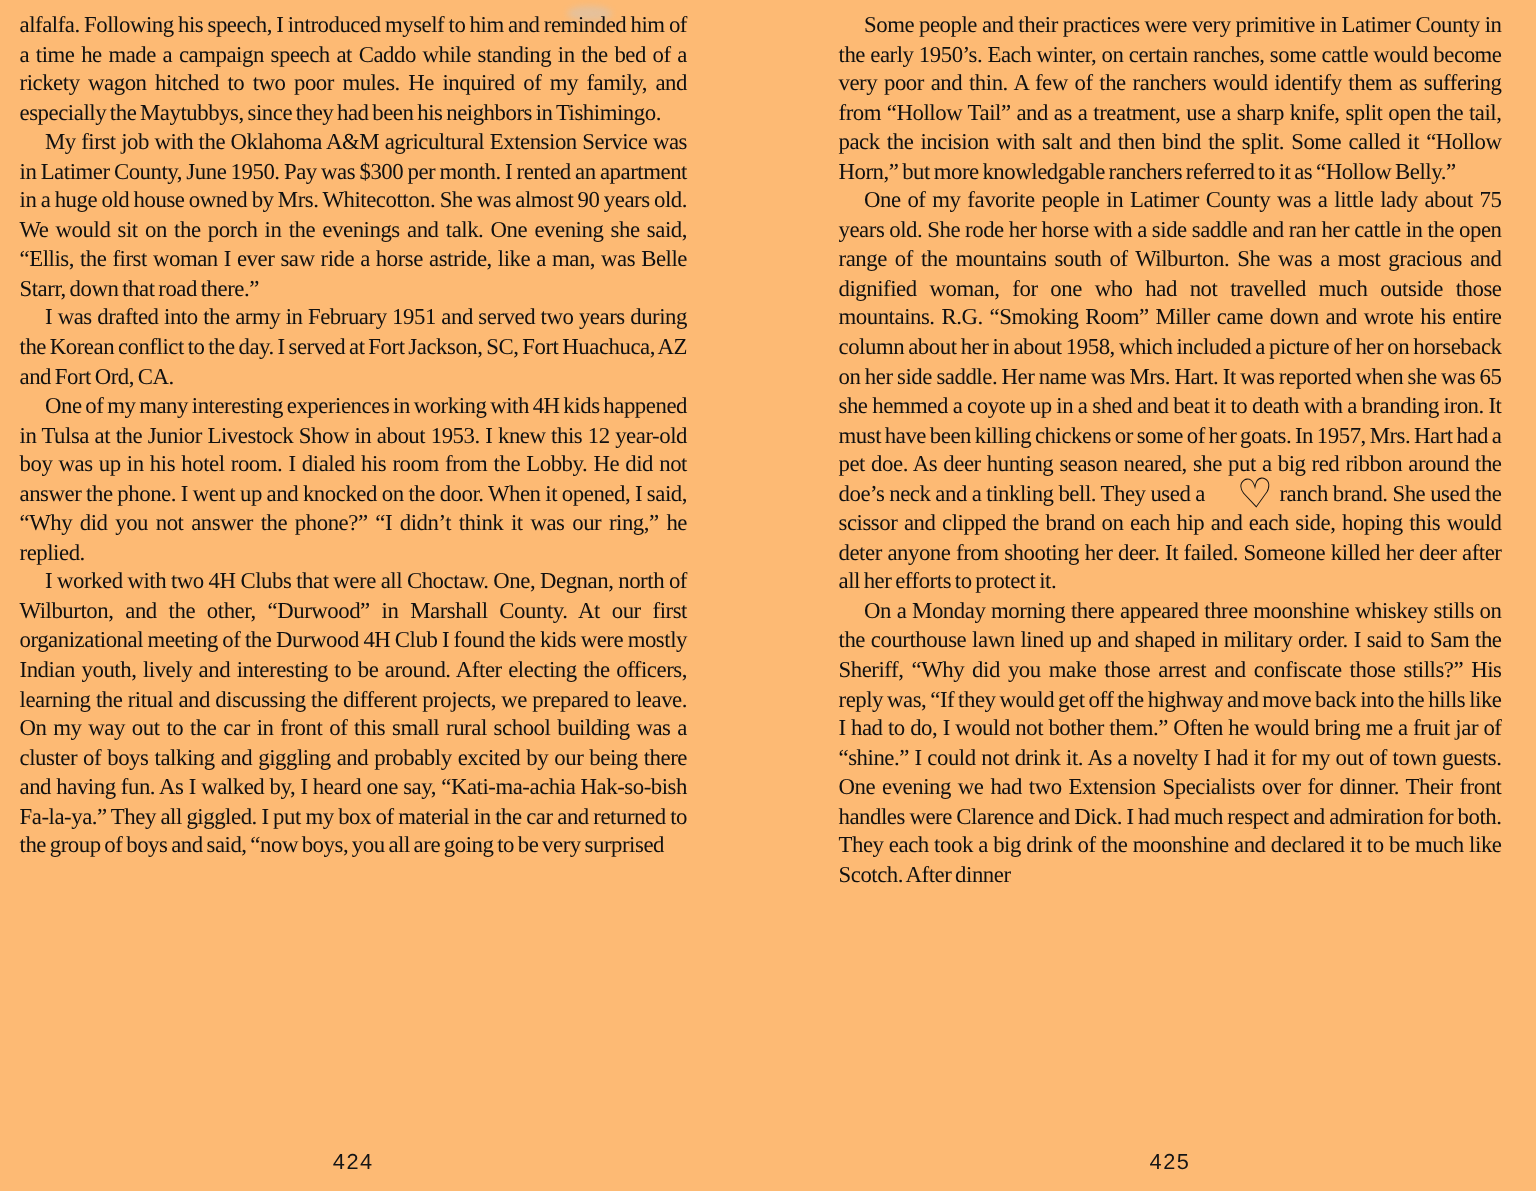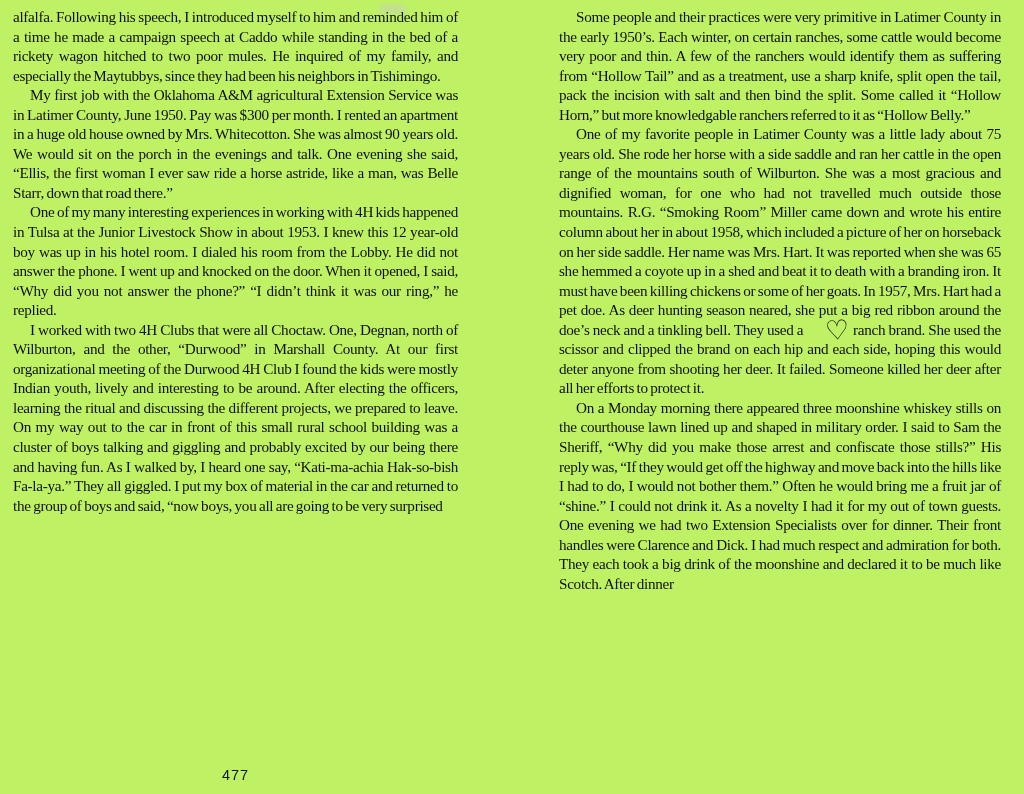--- a/index.html
+++ b/index.html
@@ -4,21 +4,21 @@
 <style>
   html, body {
     margin: 0;
     padding: 0;
     background: #e8e8e8;
   }
   .spread {
     position: relative;
     width: 1024px;
     height: 794px;
-    background: #bef264;
+    background: #fdba74;
     overflow: hidden;
     display: flex;
     font-family: "Liberation Serif", serif;
     color: #101010;
   }
   .page {
     position: relative;
     width: 512px;
     height: 794px;
     overflow: hidden;
@@ -91,27 +91,29 @@
 </head>
 <body>
 
 <div class="spread">
 
   <div class="page page-left">
     <div class="smudge"></div>
     <div class="text-col">
       <p class="para">alfalfa. Following his speech, I introduced myself to him and reminded him of a time he made a campaign speech at Caddo while standing in the bed of a rickety wagon hitched to two poor mules. He inquired of my family, and especially the Maytubbys, since they had been his neighbors in Tishimingo.</p>
       <p class="para indent">My first job with the Oklahoma A&amp;M agricultural Extension Service was in Latimer County, June 1950. Pay was $300 per month. I rented an apartment in a huge old house owned by Mrs. Whitecotton. She was almost 90 years old. We would sit on the porch in the evenings and talk. One evening she said, “Ellis, the first woman I ever saw ride a horse astride, like a man, was Belle Starr, down that road there.”</p>
+      <p class="para indent">I was drafted into the army in February 1951 and served two years during the Korean conflict to the day. I served at Fort Jackson, SC, Fort Huachuca, AZ and Fort Ord, CA.</p>
       <p class="para indent">One of my many interesting experiences in working with 4H kids happened in Tulsa at the Junior Livestock Show in about 1953. I knew this 12 year-old boy was up in his hotel room. I dialed his room from the Lobby. He did not answer the phone. I went up and knocked on the door. When it opened, I said, “Why did you not answer the phone?” “I didn’t think it was our ring,” he replied.</p>
       <p class="para indent">I worked with two 4H Clubs that were all Choctaw. One, Degnan, north of Wilburton, and the other, “Durwood” in Marshall County. At our first organizational meeting of the Durwood 4H Club I found the kids were mostly Indian youth, lively and interesting to be around. After electing the officers, learning the ritual and discussing the different projects, we prepared to leave. On my way out to the car in front of this small rural school building was a cluster of boys talking and giggling and probably excited by our being there and having fun. As I walked by, I heard one say, “Kati-ma-achia Hak-so-bish Fa-la-ya.” They all giggled. I put my box of material in the car and returned to the group of boys and said, “now boys, you all are going to be very surprised</p>
     </div>
-    <div class="pagenum">477</div>
+    <div class="pagenum">424</div>
   </div>
 
   <div class="page page-right">
     <div class="text-col">
       <p class="para indent">Some people and their practices were very primitive in Latimer County in the early 1950’s. Each winter, on certain ranches, some cattle would become very poor and thin. A few of the ranchers would identify them as suffering from “Hollow Tail” and as a treatment, use a sharp knife, split open the tail, pack the incision with salt and then bind the split. Some called it “Hollow Horn,” but more knowledgable ranchers referred to it as “Hollow Belly.”</p>
       <p class="para indent"><span>One of my favorite people in Latimer County was a little lady about 75 years old. She rode her horse with a side saddle and ran her cattle in the open range of the mountains south of Wilburton. She was a most gracious and dignified woman, for one who had not travelled much outside those mountains. R.G. “Smoking Room” Miller came down and wrote his entire column about her in about 1958, which included a picture of her on horseback on her side saddle. Her name was Mrs. Hart. It was reported when she was 65 she hemmed a coyote up in a shed and beat it to death with a branding iron. It must have been killing chickens or some of her goats. In 1957, Mrs. Hart had a pet doe. As deer hunting season neared, she put a big red ribbon around the doe’s neck and a tinkling bell. They used a </span><span class="heart">♡</span><span> ranch brand. She used the scissor and clipped the brand on each hip and each side, hoping this would deter anyone from shooting her deer. It failed. Someone killed her deer after all her efforts to protect it.</span></p>
       <p class="para indent">On a Monday morning there appeared three moonshine whiskey stills on the courthouse lawn lined up and shaped in military order. I said to Sam the Sheriff, “Why did you make those arrest and confiscate those stills?” His reply was, “If they would get off the highway and move back into the hills like I had to do, I would not bother them.” Often he would bring me a fruit jar of “shine.” I could not drink it. As a novelty I had it for my out of town guests. One evening we had two Extension Specialists over for dinner. Their front handles were Clarence and Dick. I had much respect and admiration for both. They each took a big drink of the moonshine and declared it to be much like Scotch. After dinner</p>
     </div>
+    <div class="pagenum">425</div>
   </div>
 
 </div>
 
 </body></html>

